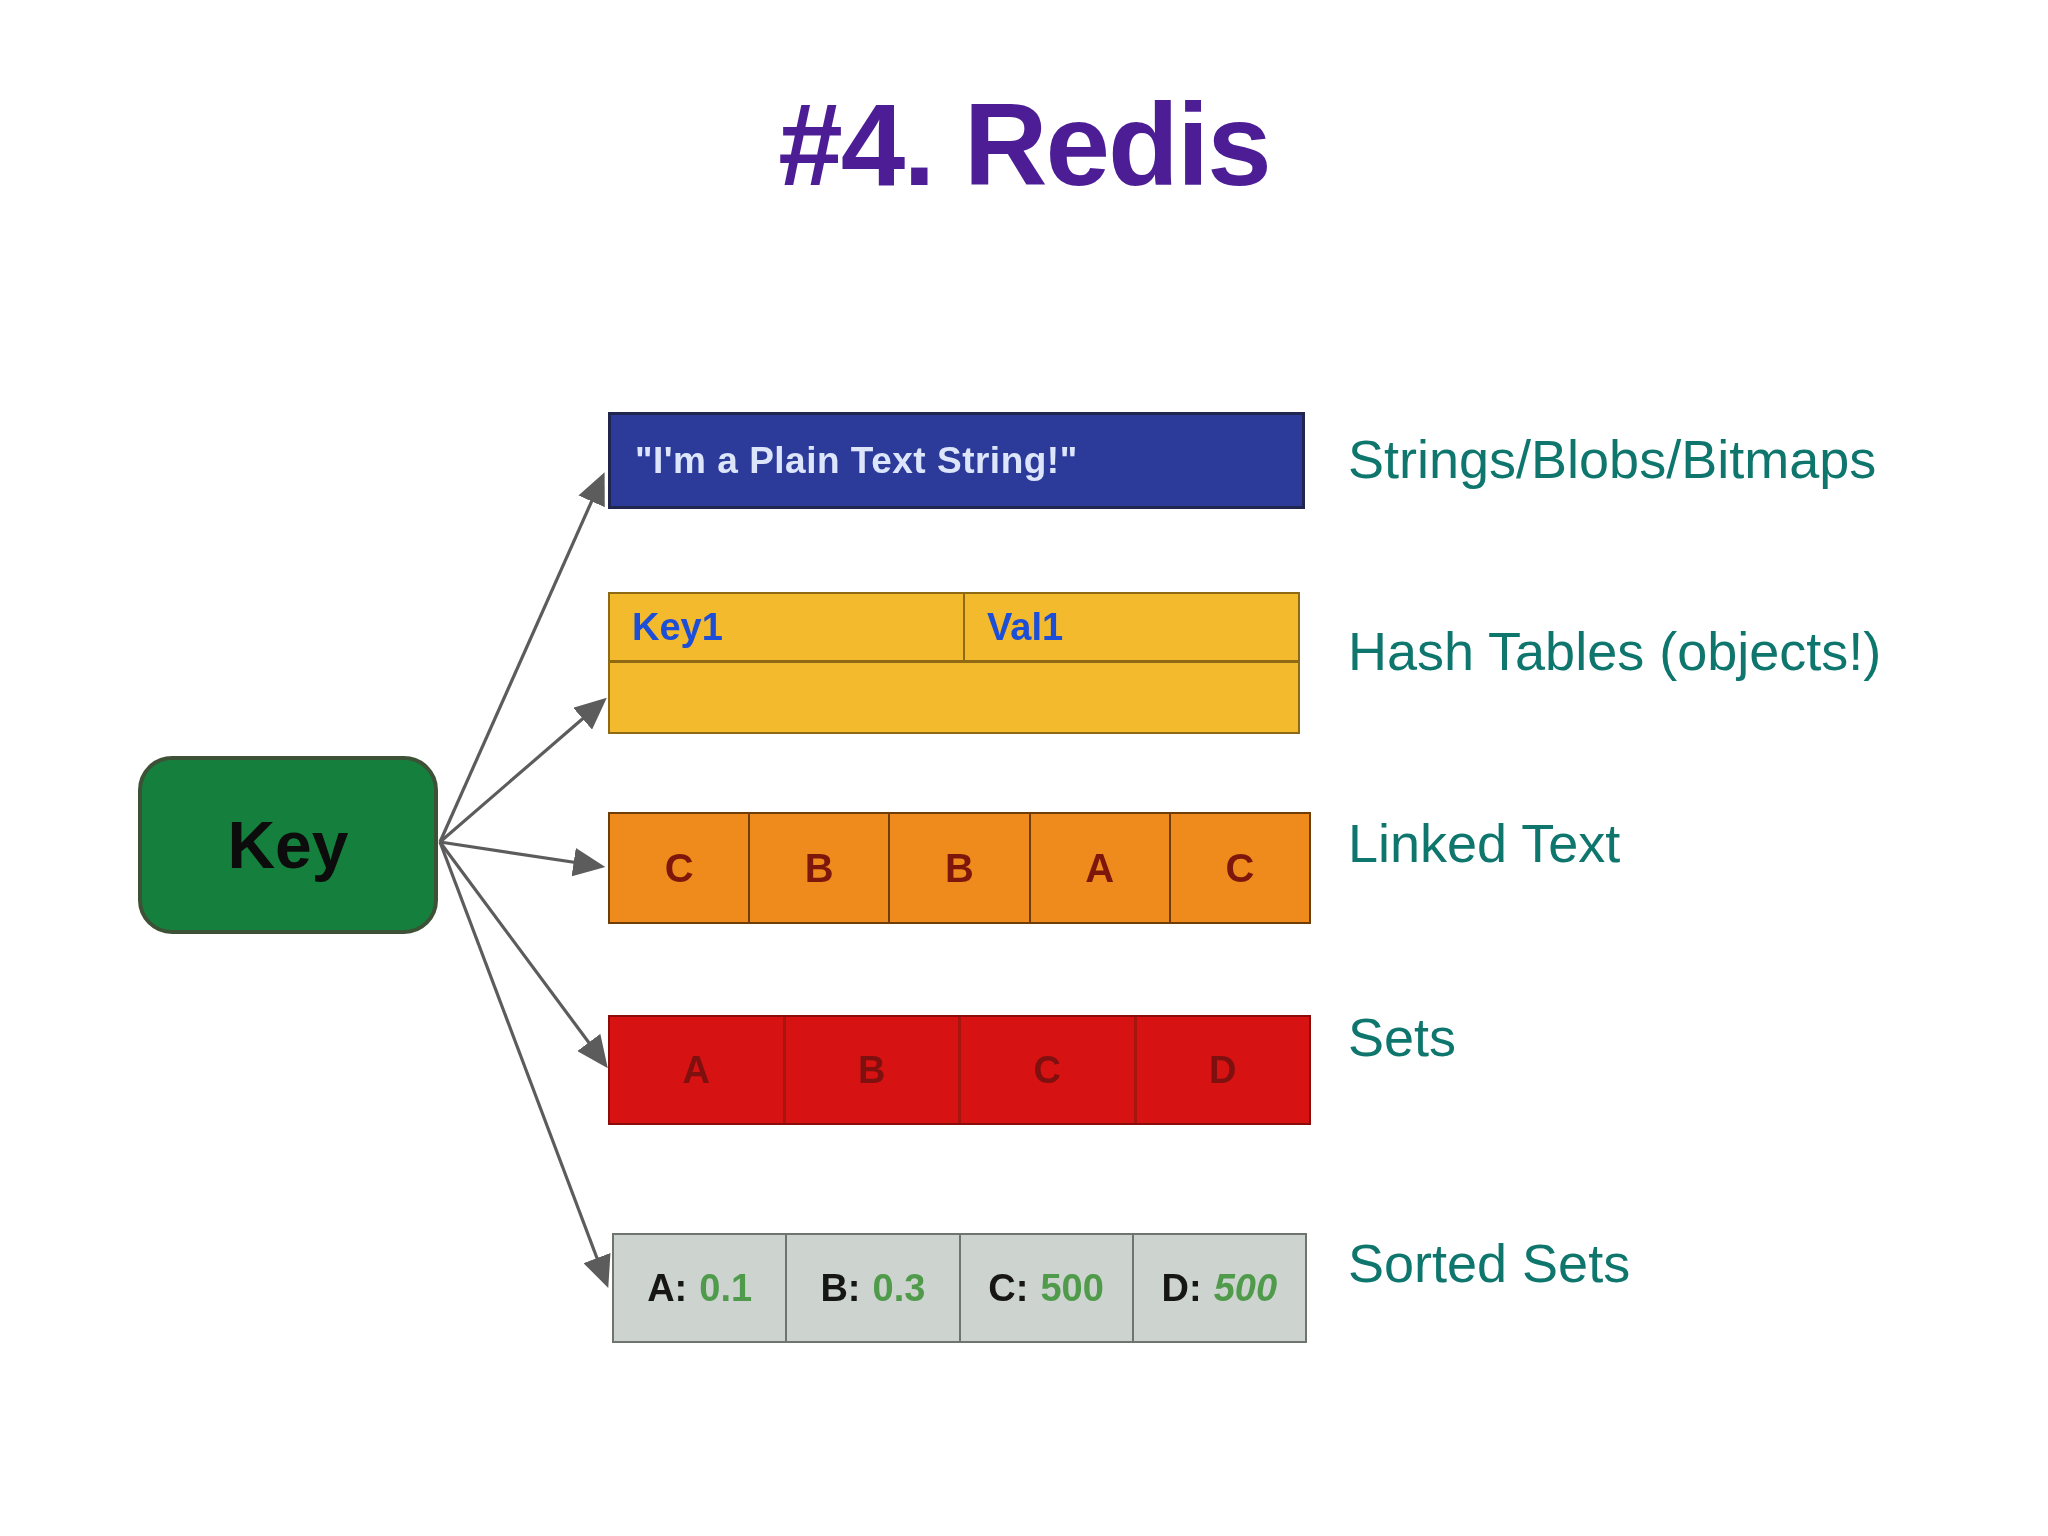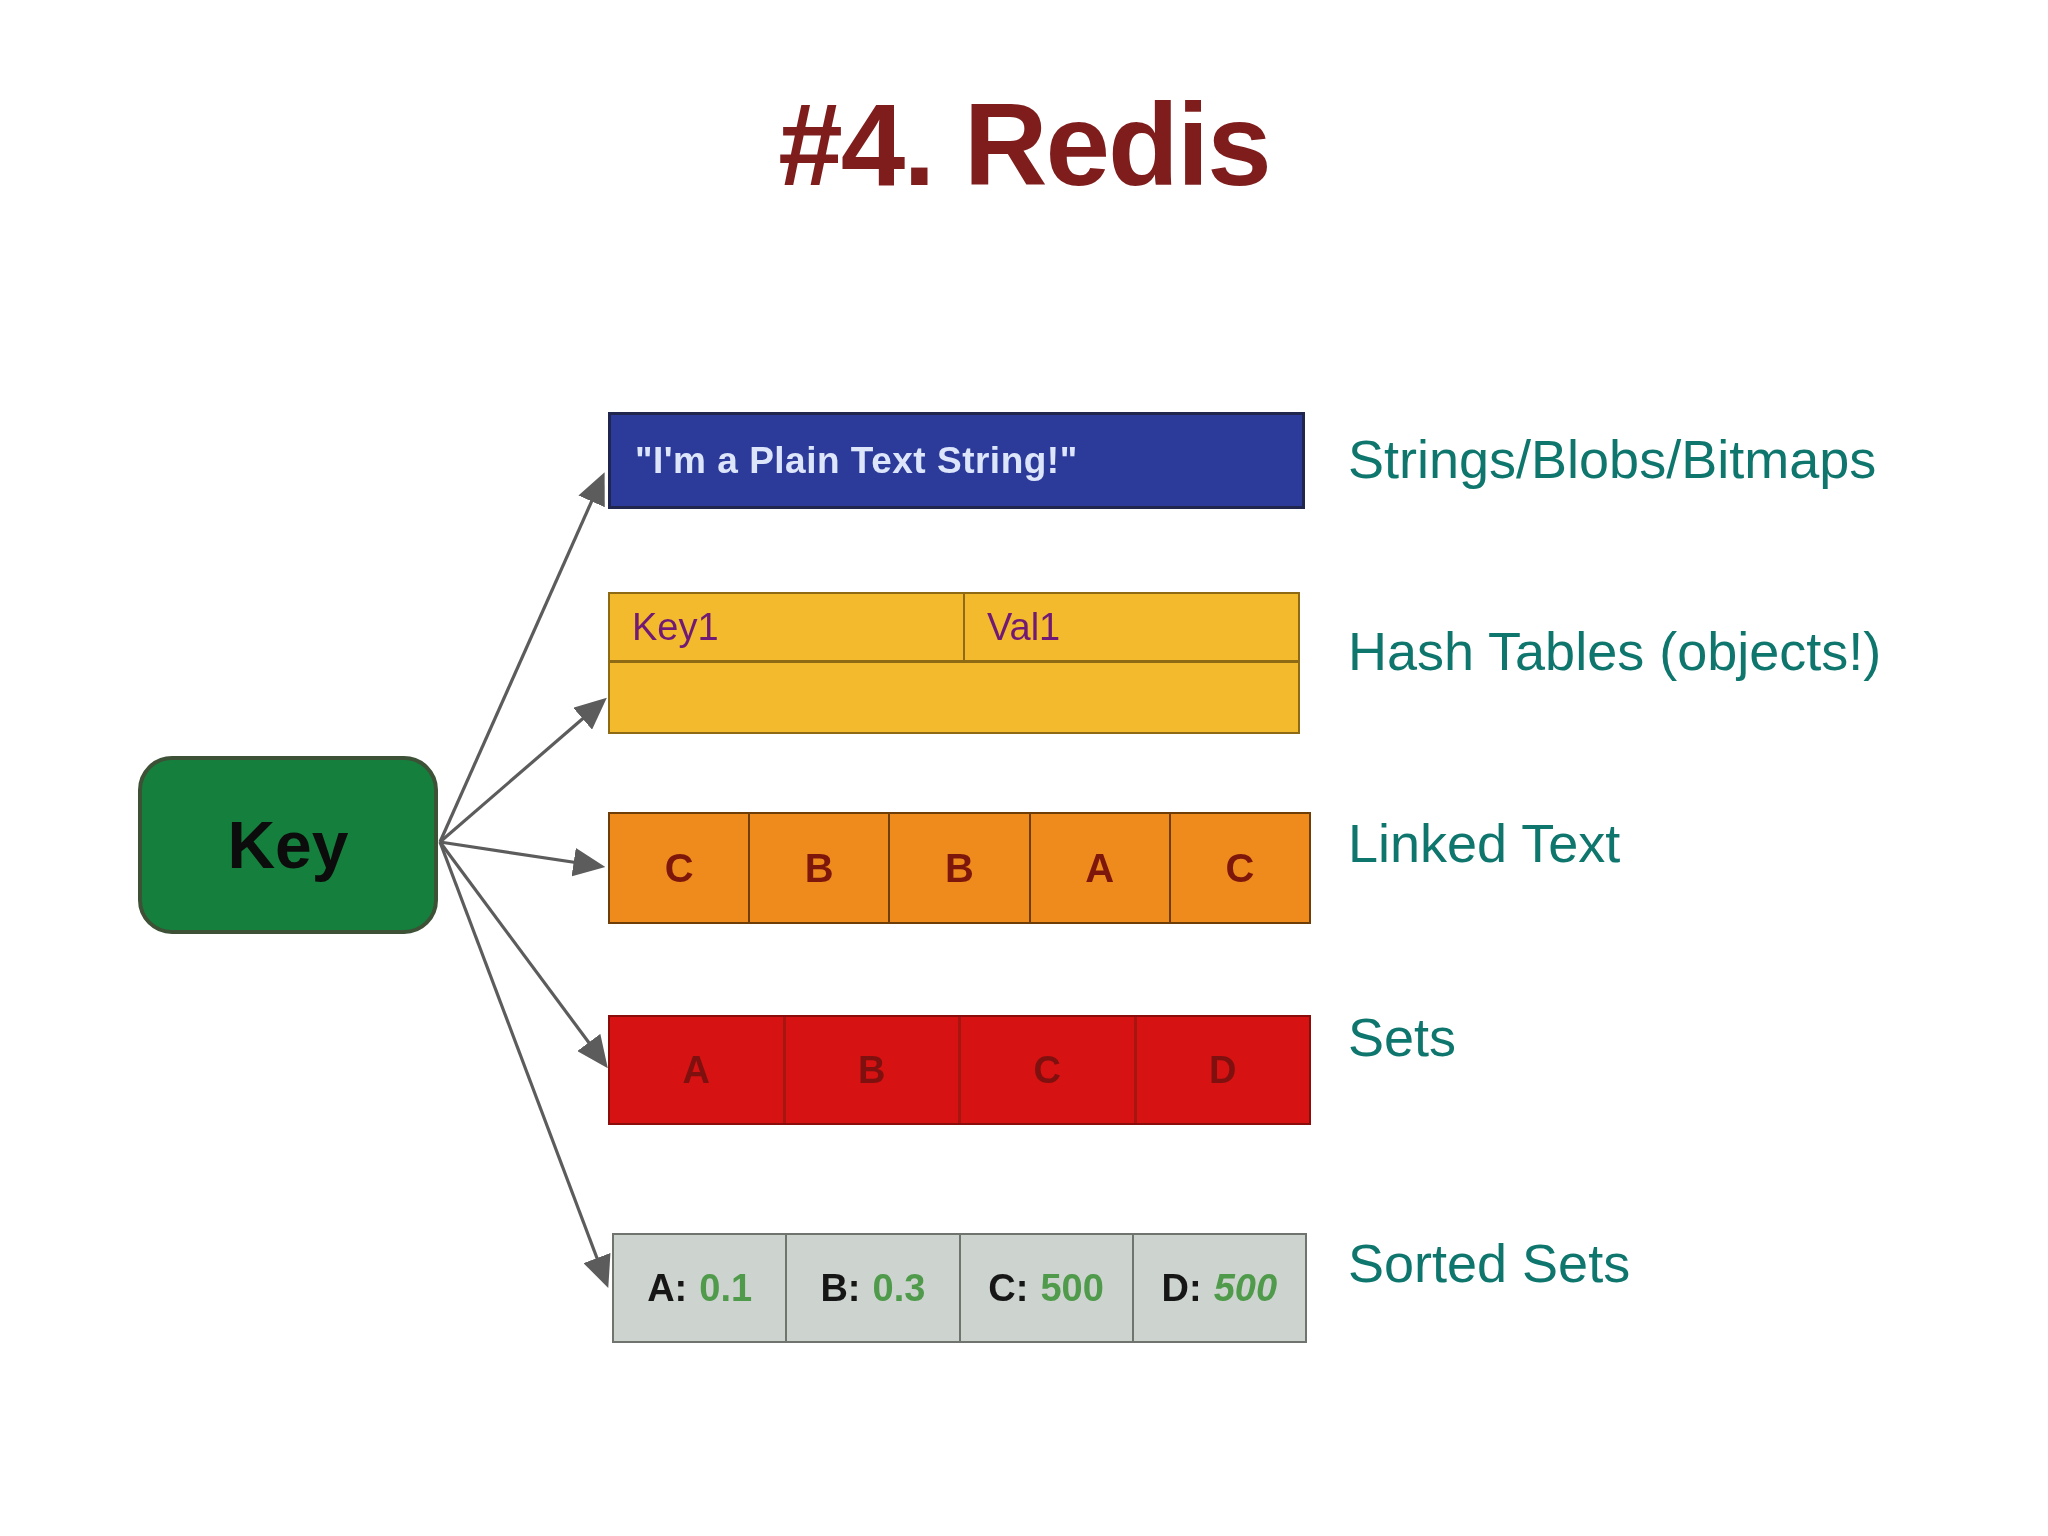--- a/index.html
+++ b/index.html
@@ -2,21 +2,21 @@
 <html><head>
 <meta charset="utf-8">
 <style>
   html,body{margin:0;padding:0;background:#ffffff;}
   .slide{
     position:relative;width:2048px;height:1536px;background:#ffffff;overflow:hidden;
     font-family:"Liberation Sans",sans-serif;
   }
   .title{
     position:absolute;left:0;top:78px;width:2048px;margin:0;
-    text-align:center;font-size:116px;font-weight:700;color:#7f1d1d;letter-spacing:-2px;
+    text-align:center;font-size:116px;font-weight:700;color:#4c1d95;letter-spacing:-2px;
   }
   .arrows{position:absolute;left:0;top:0;width:2048px;height:1536px;}
 
   
   .keybox{
     position:absolute;left:138px;top:756px;width:300px;height:178px;
     background:#15803d;border:4px solid #3c5136;border-radius:34px;
     display:flex;align-items:center;justify-content:center;box-sizing:border-box;
   }
   .keybox span{font-size:66px;font-weight:700;color:#0c0c0c;}
@@ -38,21 +38,21 @@
   .strbar span{color:#dde5fb;font-size:37px;font-weight:600;letter-spacing:0.5px;}
 
   
   .hashtable{
     position:absolute;left:608px;top:592px;width:692px;height:142px;box-sizing:border-box;
     background:#f2ba2c;border:2px solid #8f6a14;
     display:grid;grid-template-columns:355px 1fr;grid-template-rows:1fr 1fr;
   }
   .hcell{
     display:flex;align-items:center;padding-left:22px;box-sizing:border-box;
-    font-size:38px;font-weight:400;color:#701a75;
+    font-size:38px;font-weight:700;color:#1d4ed8;
   }
   .hcell.r1{border-bottom:3px solid #8f6a14;}
   .hcell.c1{border-right:2px solid #8f6a14;}
 
   
   .listbar{
     position:absolute;left:608px;top:812px;width:703px;height:112px;box-sizing:border-box;
     background:#ef8b1d;border:2px solid #6f3d06;display:flex;
   }
   .listbar .cell{

